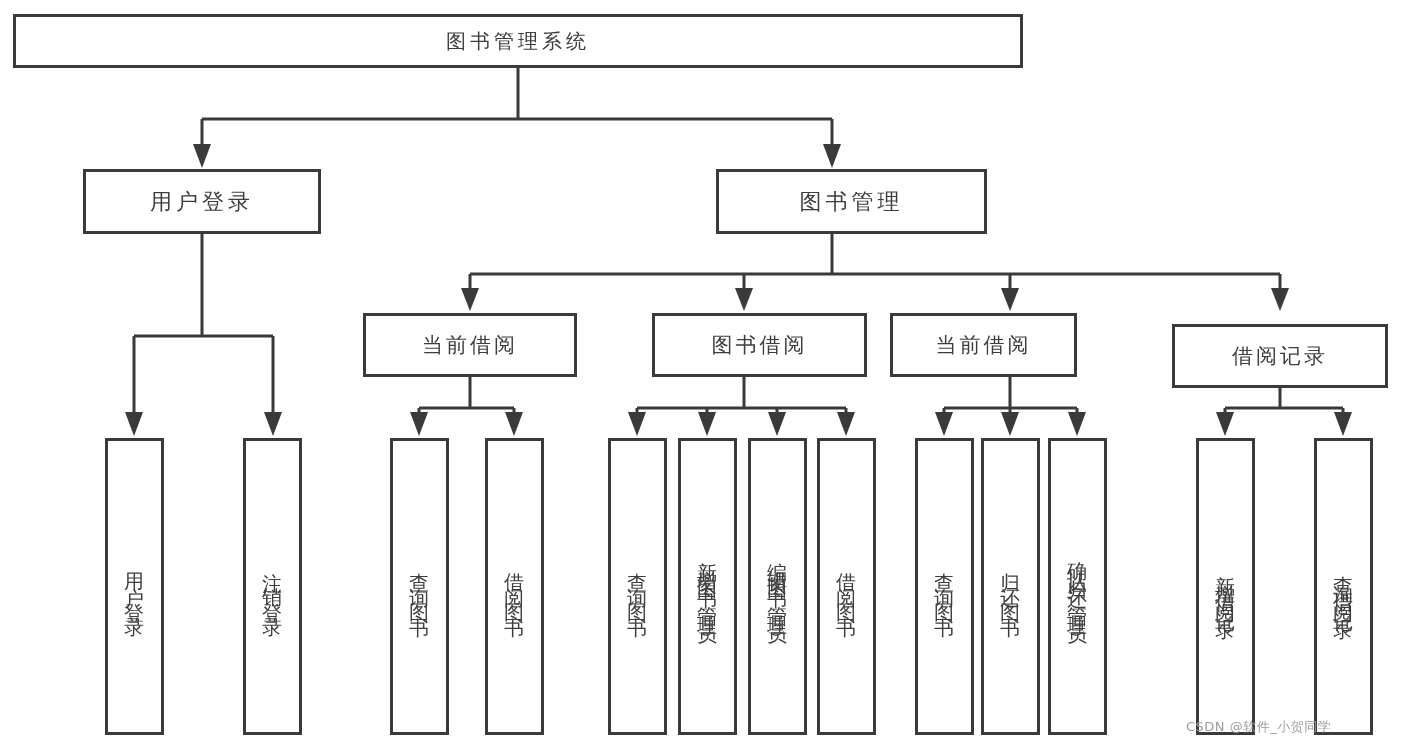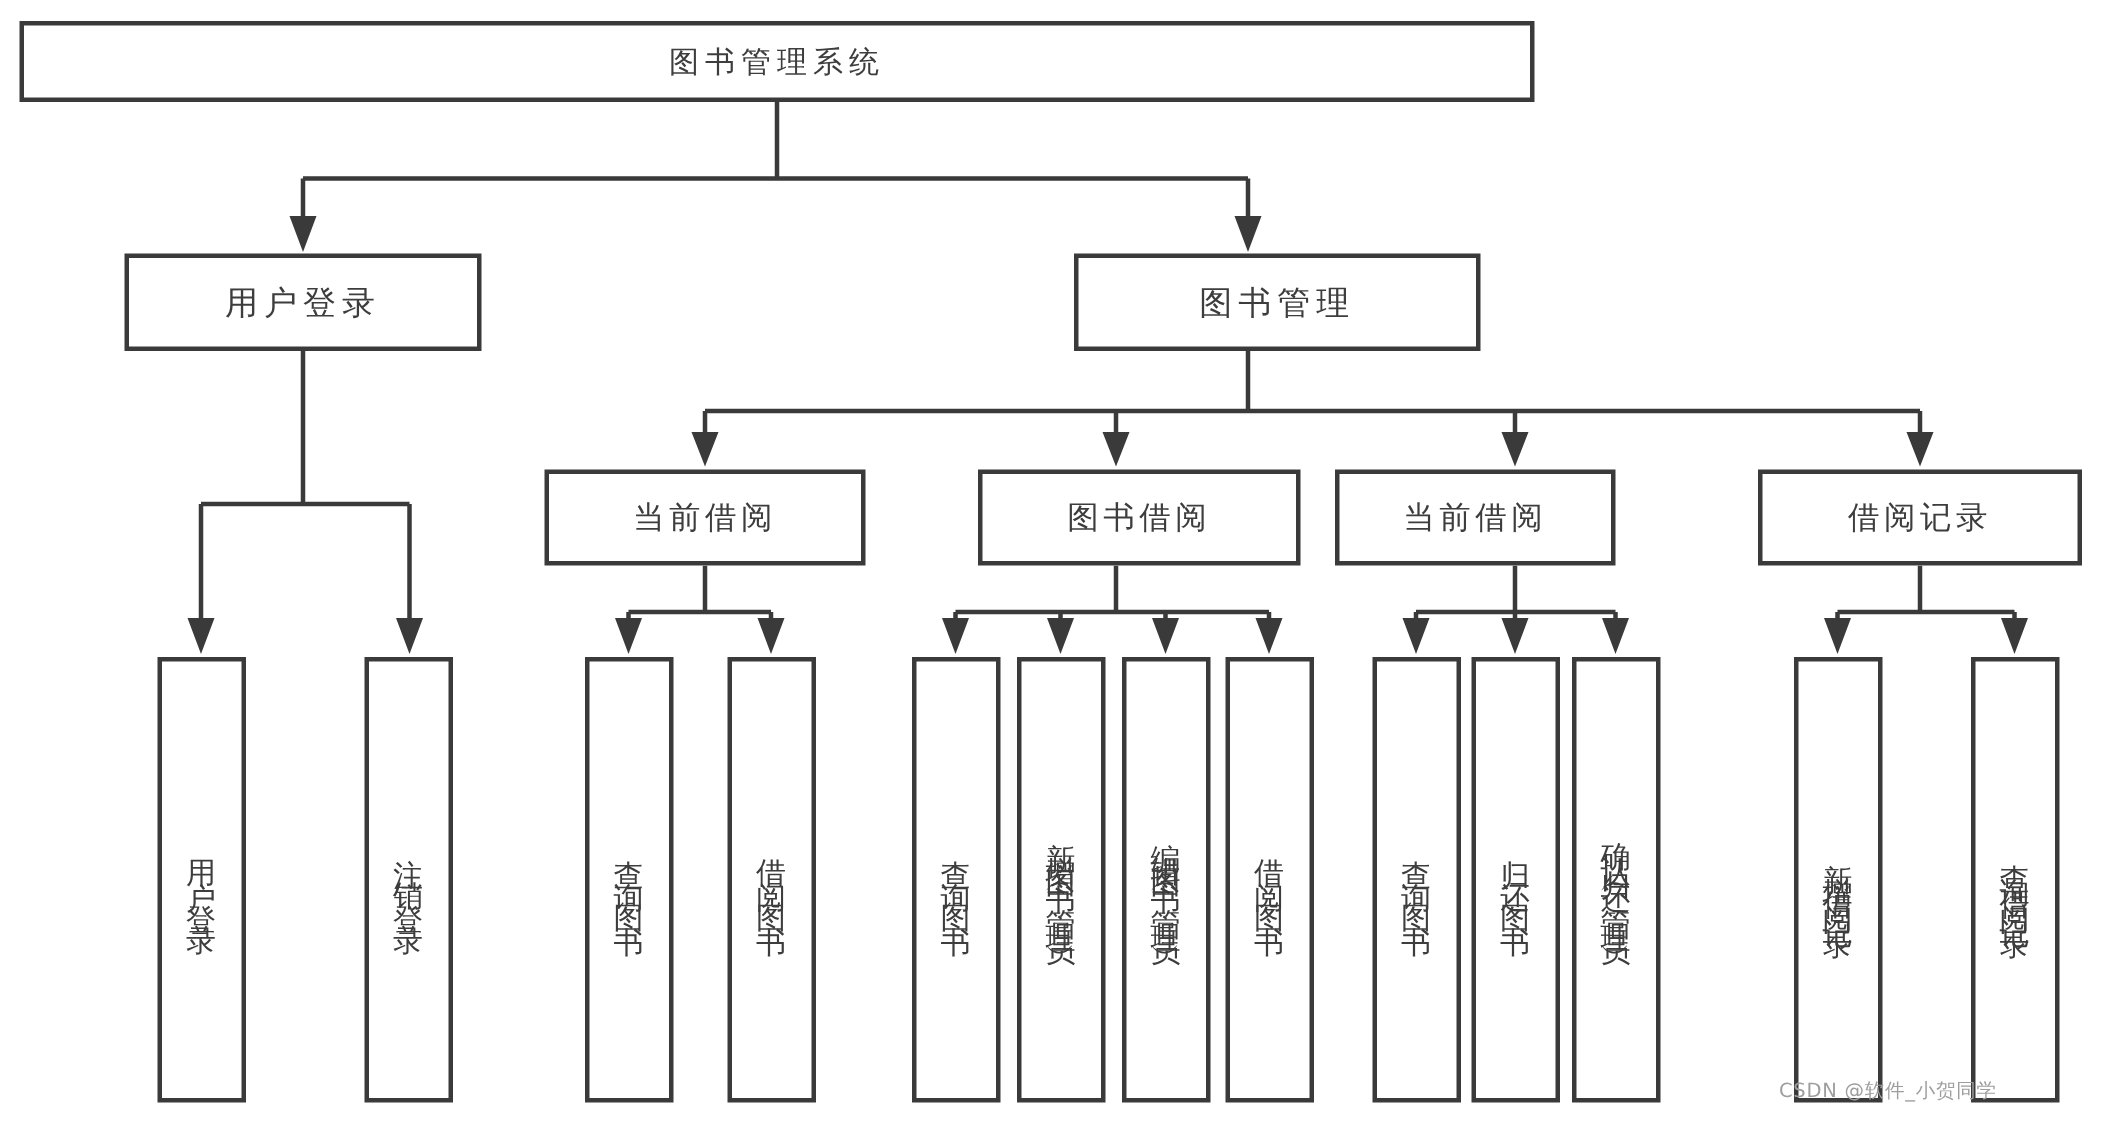--- a/index.html
+++ b/index.html
@@ -76,21 +76,21 @@
   </svg>
 
   <div class="box root" style="left:13px;top:14px;width:1010px;height:54px">图书管理系统</div>
 
   <div class="box l1" style="left:83px;top:169px;width:238px;height:65px">用户登录</div>
   <div class="box l1" style="left:716px;top:169px;width:271px;height:65px">图书管理</div>
 
   <div class="box l2" style="left:363px;top:313px;width:214px;height:64px">当前借阅</div>
   <div class="box l2" style="left:652px;top:313px;width:215px;height:64px">图书借阅</div>
   <div class="box l2" style="left:890px;top:313px;width:187px;height:64px">当前借阅</div>
-  <div class="box l2" style="left:1172px;top:313px;width:216px;height:64px">借阅记录</div>
+  <div class="box l2" style="left:1172px;top:324px;width:216px;height:64px">借阅记录</div>
 
   <div class="box leaf spread" style="left:105px;top:438px;width:59px;height:297px">用户登录</div>
   <div class="box leaf spread" style="left:243px;top:438px;width:59px;height:297px">注销登录</div>
 
   <div class="box leaf spread" style="left:390px;top:438px;width:59px;height:297px">查询图书</div>
   <div class="box leaf spread" style="left:485px;top:438px;width:59px;height:297px">借阅图书</div>
 
   <div class="box leaf spread" style="left:608px;top:438px;width:59px;height:297px">查询图书</div>
   <div class="box leaf" style="left:678px;top:438px;width:59px;height:297px">新增图书（管理员）</div>
   <div class="box leaf" style="left:748px;top:438px;width:59px;height:297px">编辑图书（管理员）</div>

